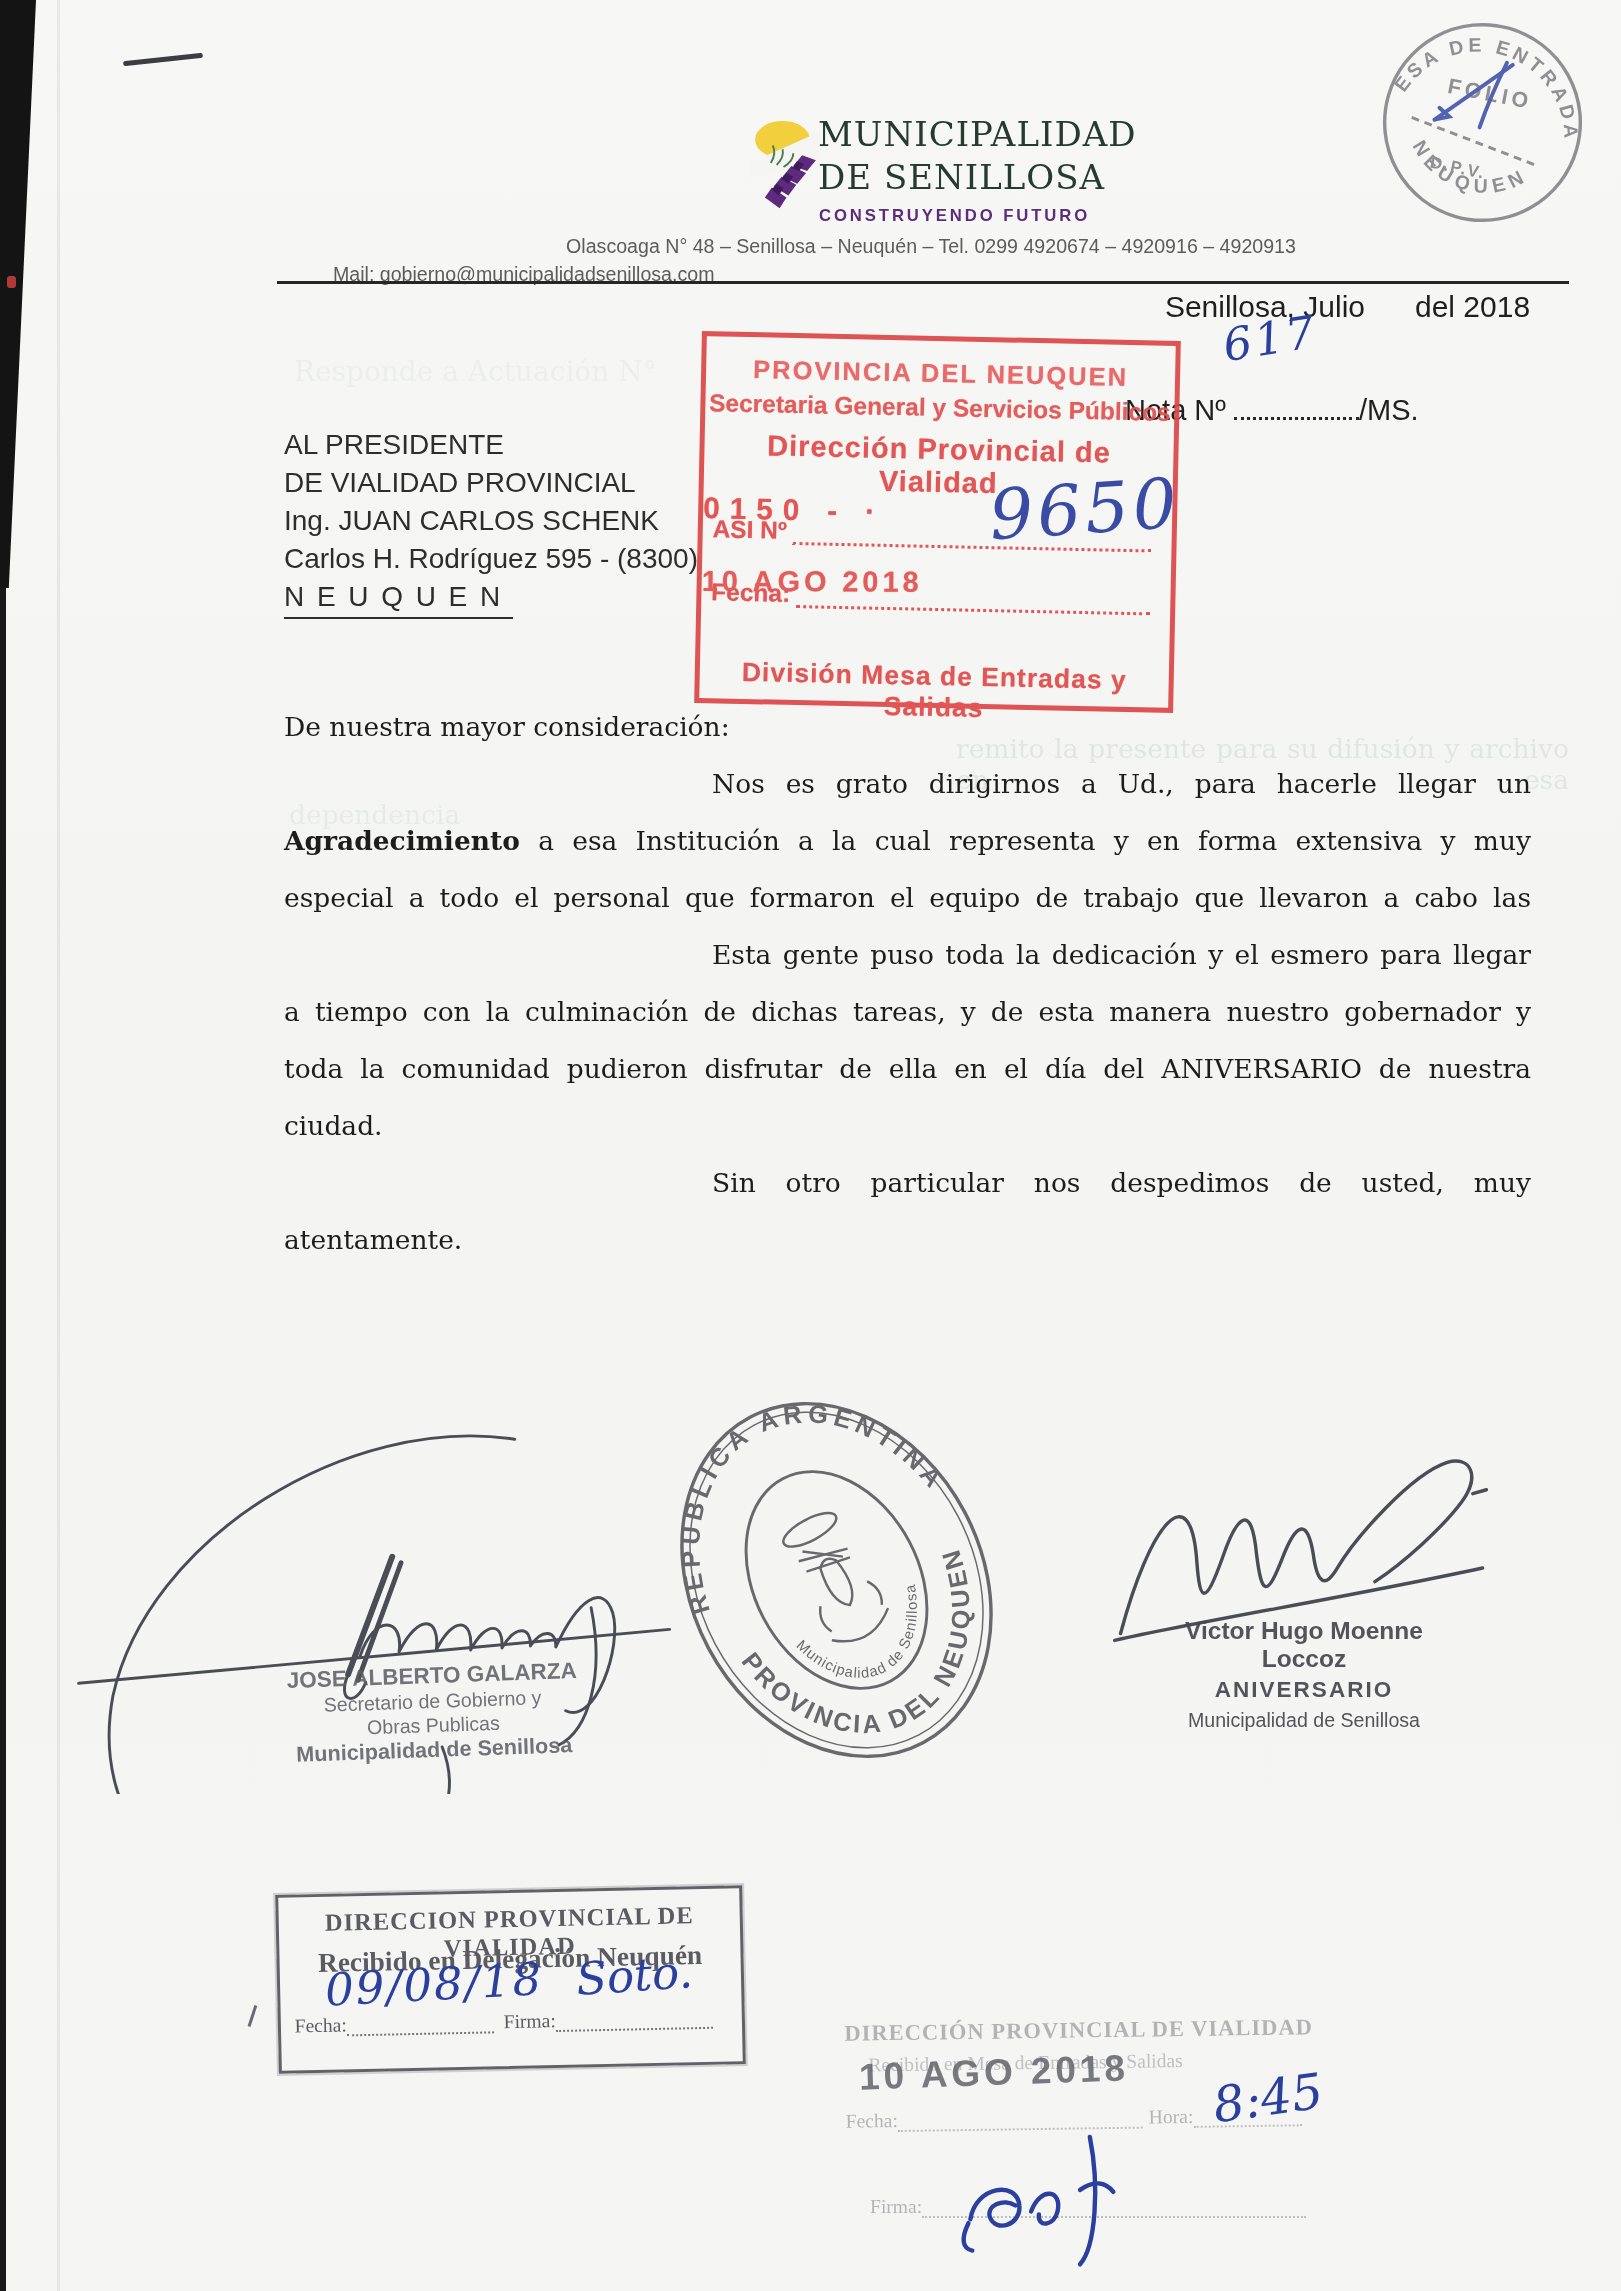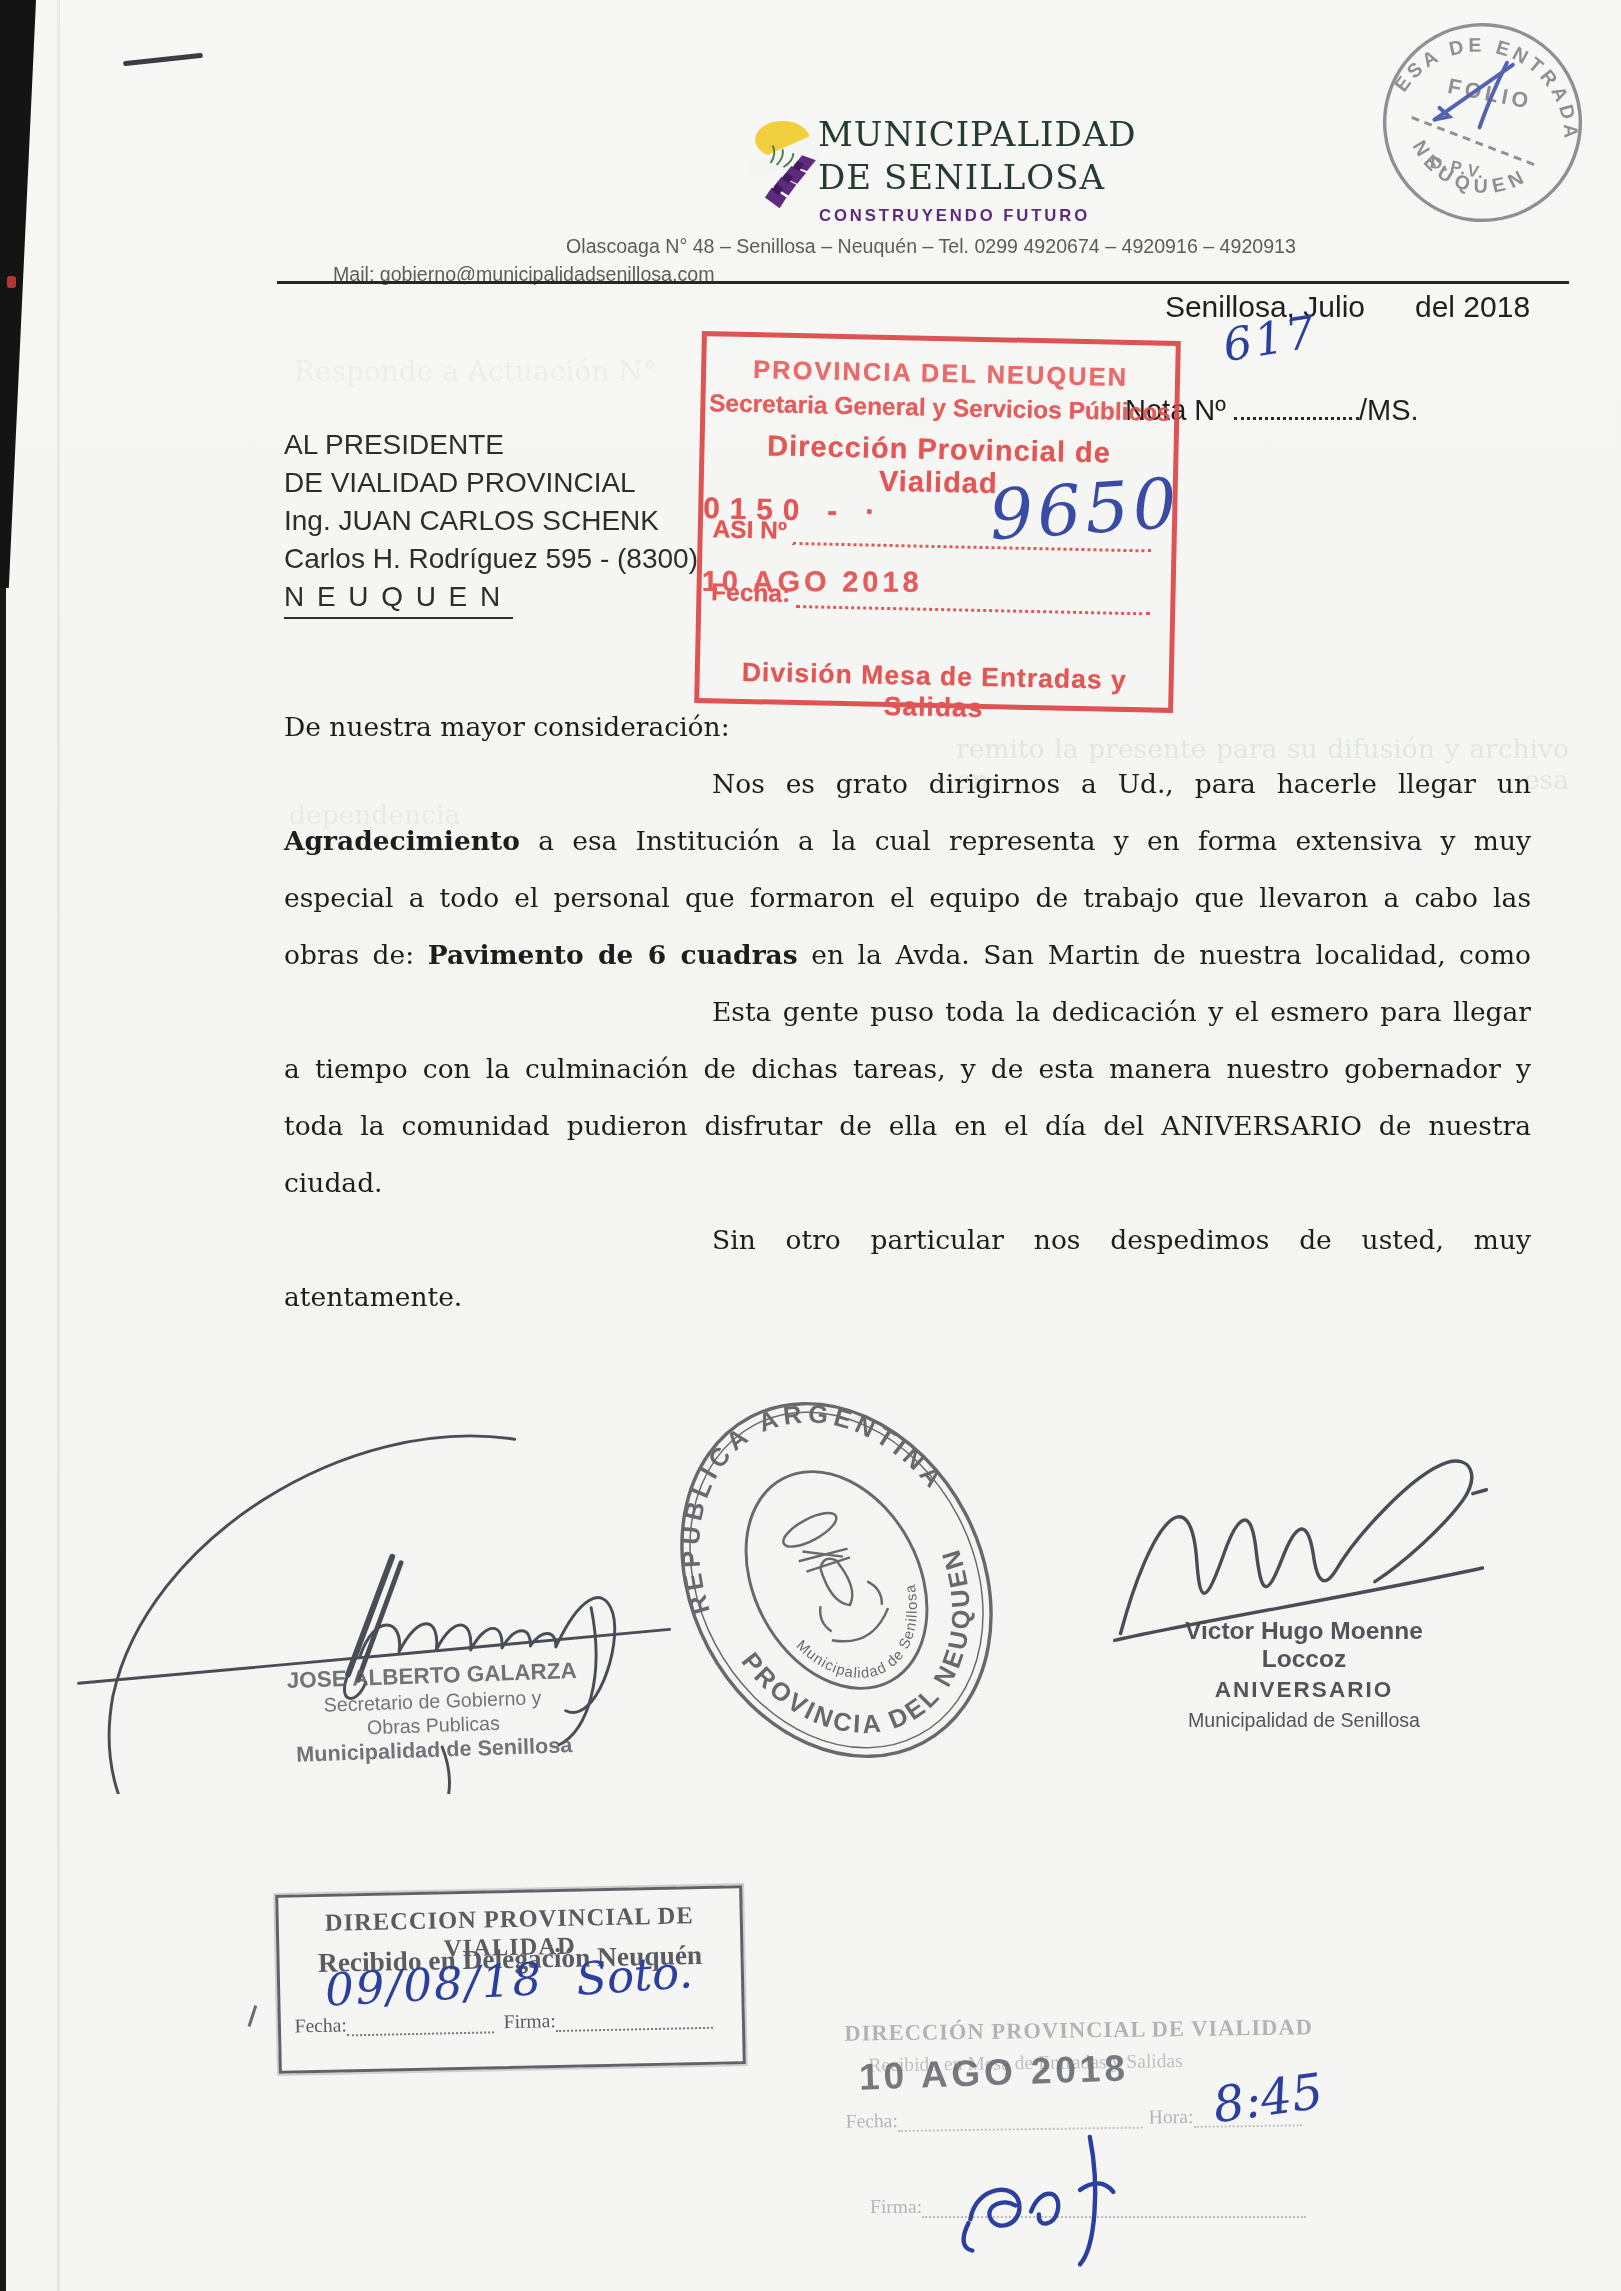--- a/index.html
+++ b/index.html
@@ -191,21 +191,20 @@
     </div>
     <div class="rl rs-date" style="width:auto;">10 AGO 2018</div>
     <div class="rl rs-l6">División Mesa de Entradas y Salidas</div>
   </div>
 
   <div class="abs body-block">
     <div class="bl">De nuestra mayor consideración:</div>
     <div class="bl j ind"><span>Nos es grato dirigirnos a Ud., para hacerle llegar un</span></div>
     <div class="bl j"><span class="bseg">Agradecimiento</span><span> a esa Institución a la cual representa y en forma extensiva y muy</span></div>
     <div class="bl j"><span>especial a todo el personal que formaron el equipo de trabajo que llevaron a cabo las</span></div>
-    <div class="bl j"><span>obras de: </span><span class="bseg">Pavimento de 6 cuadras</span><span> en la Avda. San Martin de nuestra localidad, como</span></div>
     <div class="bl j ind"><span>Esta gente puso toda la dedicación y el esmero para llegar</span></div>
     <div class="bl j"><span>a tiempo con la culminación de dichas tareas, y de esta manera nuestro gobernador y</span></div>
     <div class="bl j"><span>toda la comunidad pudieron disfrutar de ella en el día del ANIVERSARIO de nuestra</span></div>
     <div class="bl"><span>ciudad.</span></div>
     <div class="bl j ind"><span>Sin otro particular nos despedimos de usted, muy</span></div>
     <div class="bl"><span>atentamente.</span></div>
   </div>
 
   <svg class="abs" style="left:54px;top:1402px;" width="647" height="392" viewBox="0 0 660 400">
     <g class="sig-stroke" stroke-width="3">

